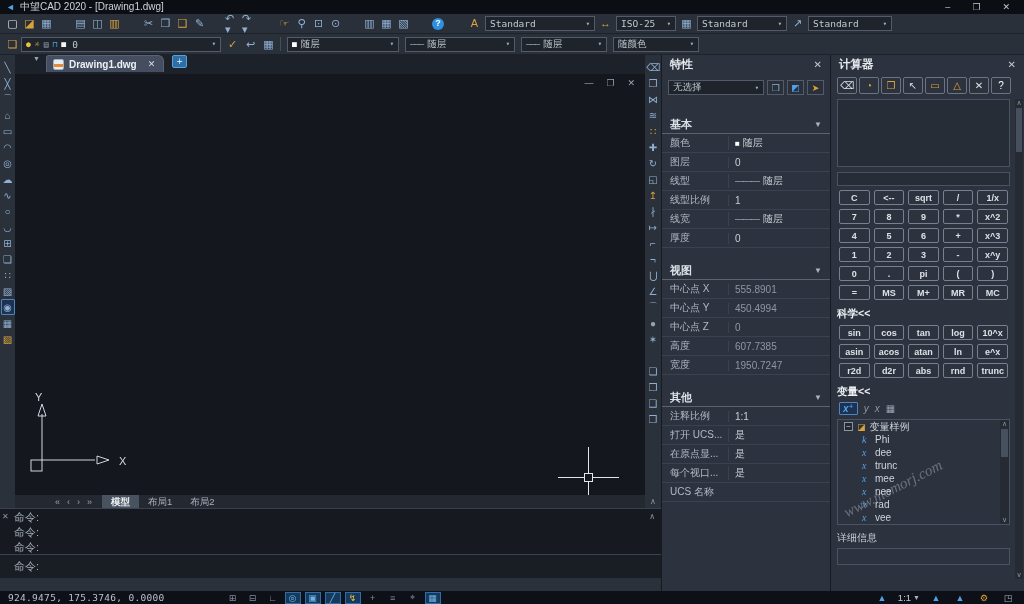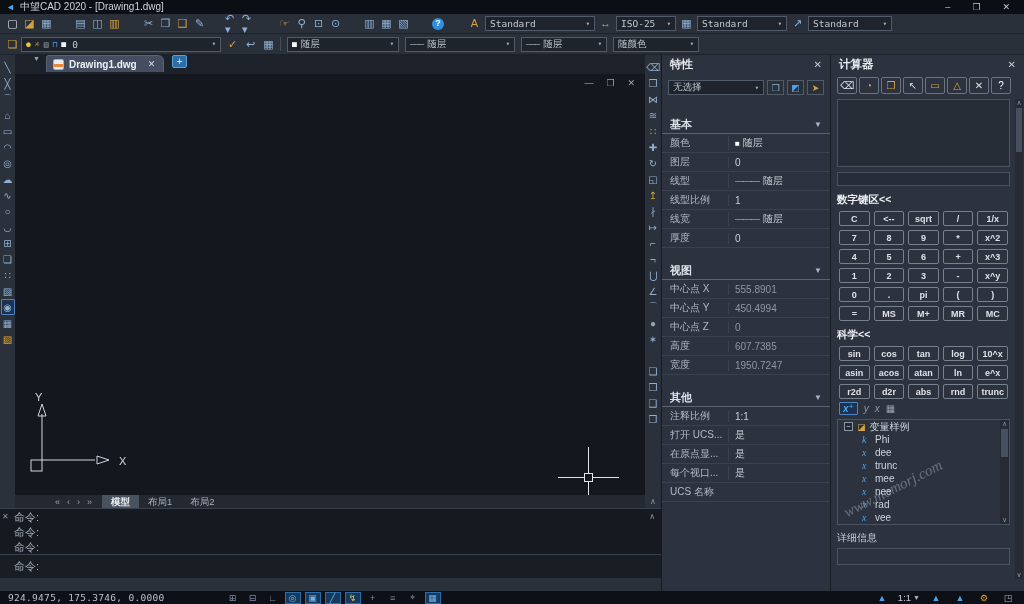--- a/index.html
+++ b/index.html
@@ -597,21 +597,20 @@
           <span class="cico y">❐</span>
           <span class="cico w">↖</span>
           <span class="cico y">▭</span>
           <span class="cico y">△</span>
           <span class="cico w">✕</span>
           <span class="cico help">?</span>
         </div>
       <div class="chistbox"></div>
       <div class="cinput"></div>
 
-      <div class="grplabel">数字键区&lt;&lt;</div>
       <div class="pad">
 
       <span class="key">C</span>
           <span class="key">&lt;--</span>
           <span class="key">sqrt</span>
           <span class="key">/</span>
           <span class="key">1/x</span>
           <span class="key">7</span>
           <span class="key">8</span>
           <span class="key">9</span>
@@ -652,20 +651,21 @@
           <span class="key">atan</span>
           <span class="key">ln</span>
           <span class="key">e^x</span>
           <span class="key">r2d</span>
           <span class="key">d2r</span>
           <span class="key">abs</span>
           <span class="key">rnd</span>
           <span class="key">trunc</span>
         </div>
 
+      <div class="grplabel">变量&lt;&lt;</div>
       <div class="vartools">
 
       <span class="vt nv">x⁺</span>
           <span class="vt">y</span>
           <span class="vt">x</span>
           <span class="vt grid">▦</span>
         </div>
       <div class="treebox">
         <div class="trow">
           <span class="exp">−</span>

